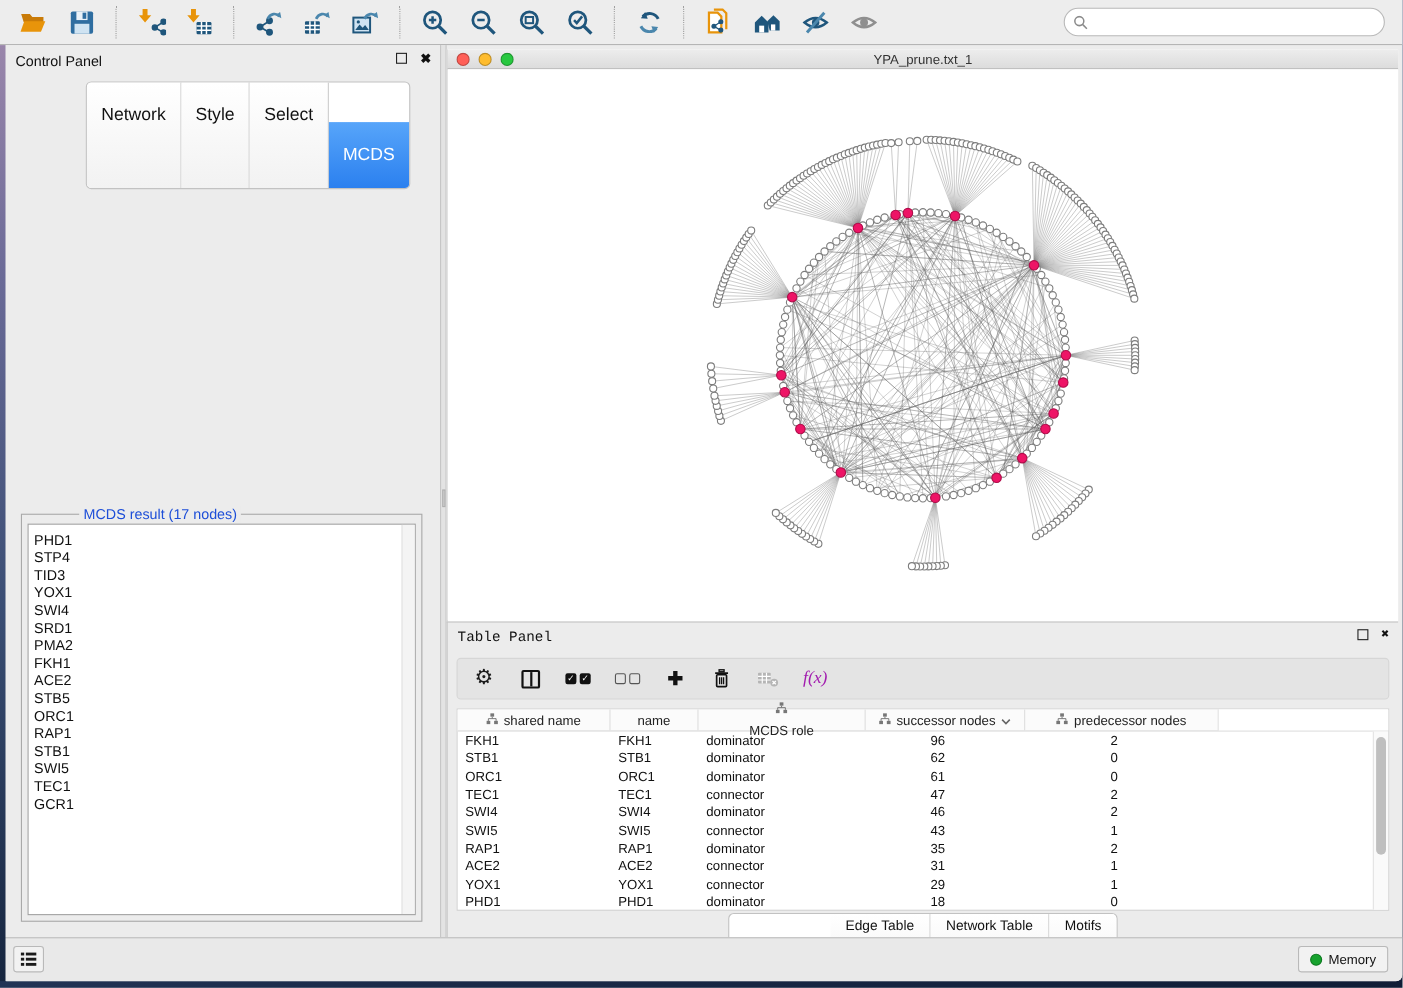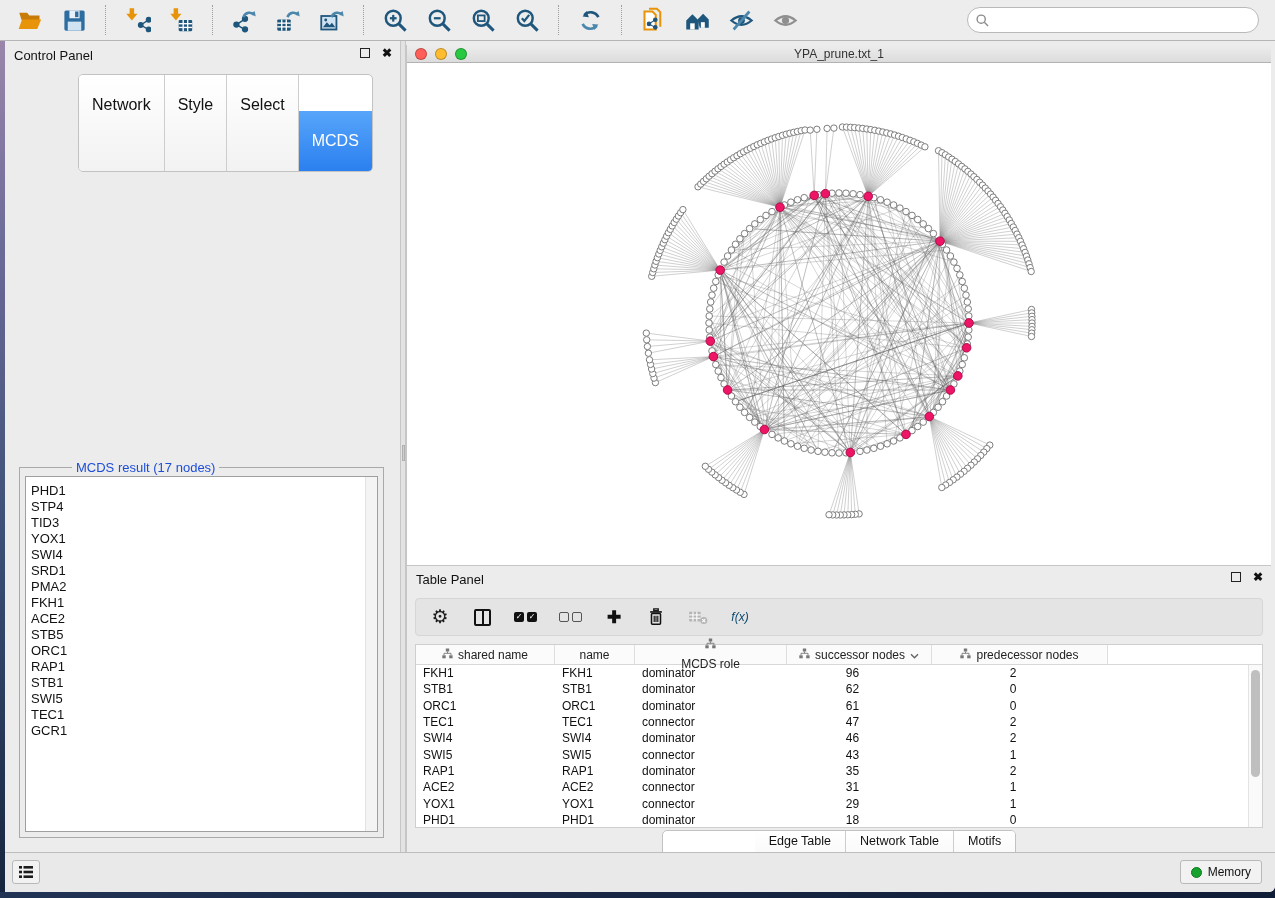--- a/index.html
+++ b/index.html
@@ -84,21 +84,21 @@
                 border:1px solid #d6d6d6; border-radius:4px; display:flex; align-items:center; padding-left:14px; gap:22px; }
   .tpi { display:flex; align-items:center; justify-content:center; min-width:20px; height:24px; }
   .gear-glyph { font-size:19px; color:#1c1c1c; line-height:20px; }
   .cols-glyph { width:17px; height:17px; border:2px solid #111; border-radius:2px; position:relative; }
   .cols-glyph::after { content:""; position:absolute; left:50%; top:0; bottom:0; border-left:2px solid #111; }
   .chk-pair { display:flex; gap:3px; }
   .chk { width:10px; height:10px; background:#111; border-radius:2px; color:#fff; font-size:8px;
          line-height:10px; text-align:center; }
   .unchk { width:10px; height:10px; border:1.6px solid #555; border-radius:2px; background:transparent; }
   .plus-glyph { font-size:17px; font-weight:bold; color:#111; }
-  .fx-glyph { font-family:Liberation Sans, sans-serif; font-style:italic; font-size:12px; color:#0c4a6e; }
+  .fx-glyph { font-family:Liberation Serif, serif; font-style:italic; font-size:16px; color:#a21caf; }
   .tbl { position:absolute; left:8px; right:8px; top:78px; height:184px; background:#fff; border:1px solid #cfcfcf; }
   .tbl-header { display:flex; height:20px; border-bottom:1px solid #d8d8d8; background:#fbfbfb; }
   .th { display:flex; align-items:center; justify-content:center; gap:5px; border-right:1px solid #dedede;
         font-size:12px; color:#222; position:relative; }
   .tbl-rows { position:absolute; left:0; right:14px; top:20px; bottom:0; overflow:hidden; }
   .tr { display:flex; height:16.3px; align-items:center; }
   .td { font-size:12px; color:#111; overflow:hidden; white-space:nowrap; }
   .td.left { padding-left:7px; text-align:left; }
   .td.num { text-align:center; padding-right:14px; }
   .tbl-scroll { position:absolute; right:0; top:20px; bottom:0; width:14px; background:#fafafa; border-left:1px solid #e3e3e3; }
@@ -641,21 +641,21 @@
             <circle cx="357.4" cy="366.5" r="4.3" fill="#ee1466" stroke="#b00d4a"></circle>
             <circle cx="320.6" cy="327.0" r="4.3" fill="#ee1466" stroke="#b00d4a"></circle>
             <circle cx="306.4" cy="293.6" r="4.3" fill="#ee1466" stroke="#b00d4a"></circle>
             <circle cx="303.3" cy="278.1" r="4.3" fill="#ee1466" stroke="#b00d4a"></circle>
           </g>
         </svg>
     </div>
   </div>
 
   <div class="table-panel">
-    <div class="panel-title-row" style="top:6px;">
+    <div class="panel-title-row" style="top:6px;font-family:Liberation Mono, monospace;">
       <span class="panel-title">Table Panel</span>
       <span class="win-float"></span>
       <span class="win-close">✖</span>
     </div>
     <div class="tp-toolbar" id="tp-toolbar">
         <div class="tpi">
           <span class="gear-glyph">⚙</span>
         </div>
         <div class="tpi">
           <span class="cols-glyph"></span>

